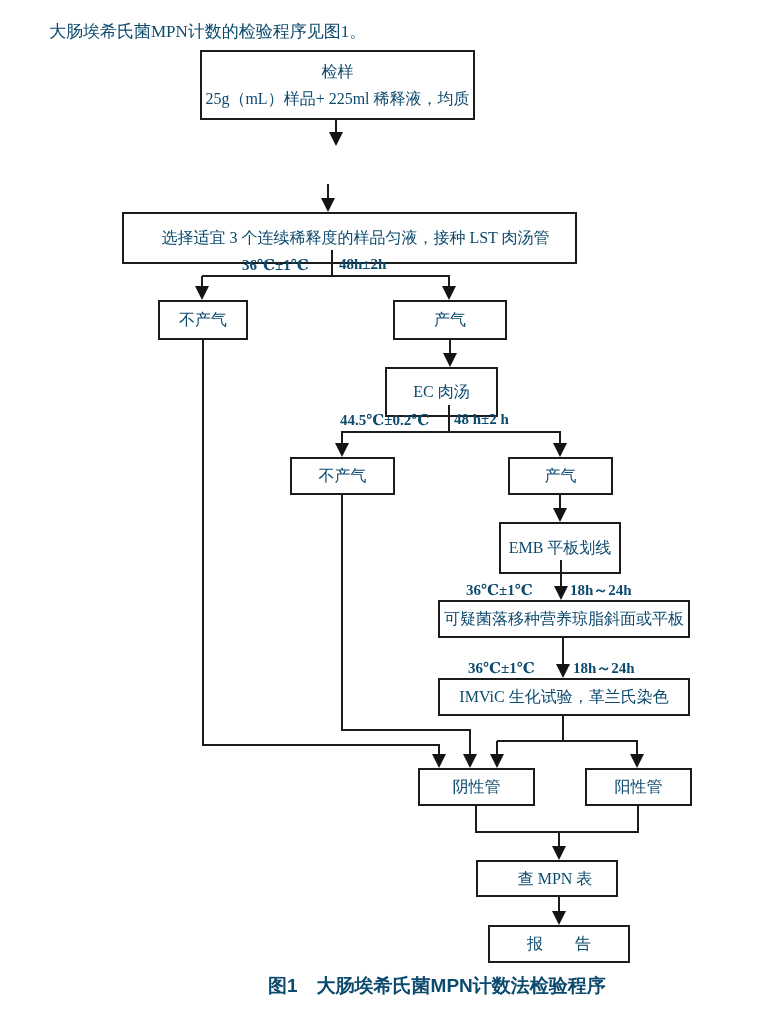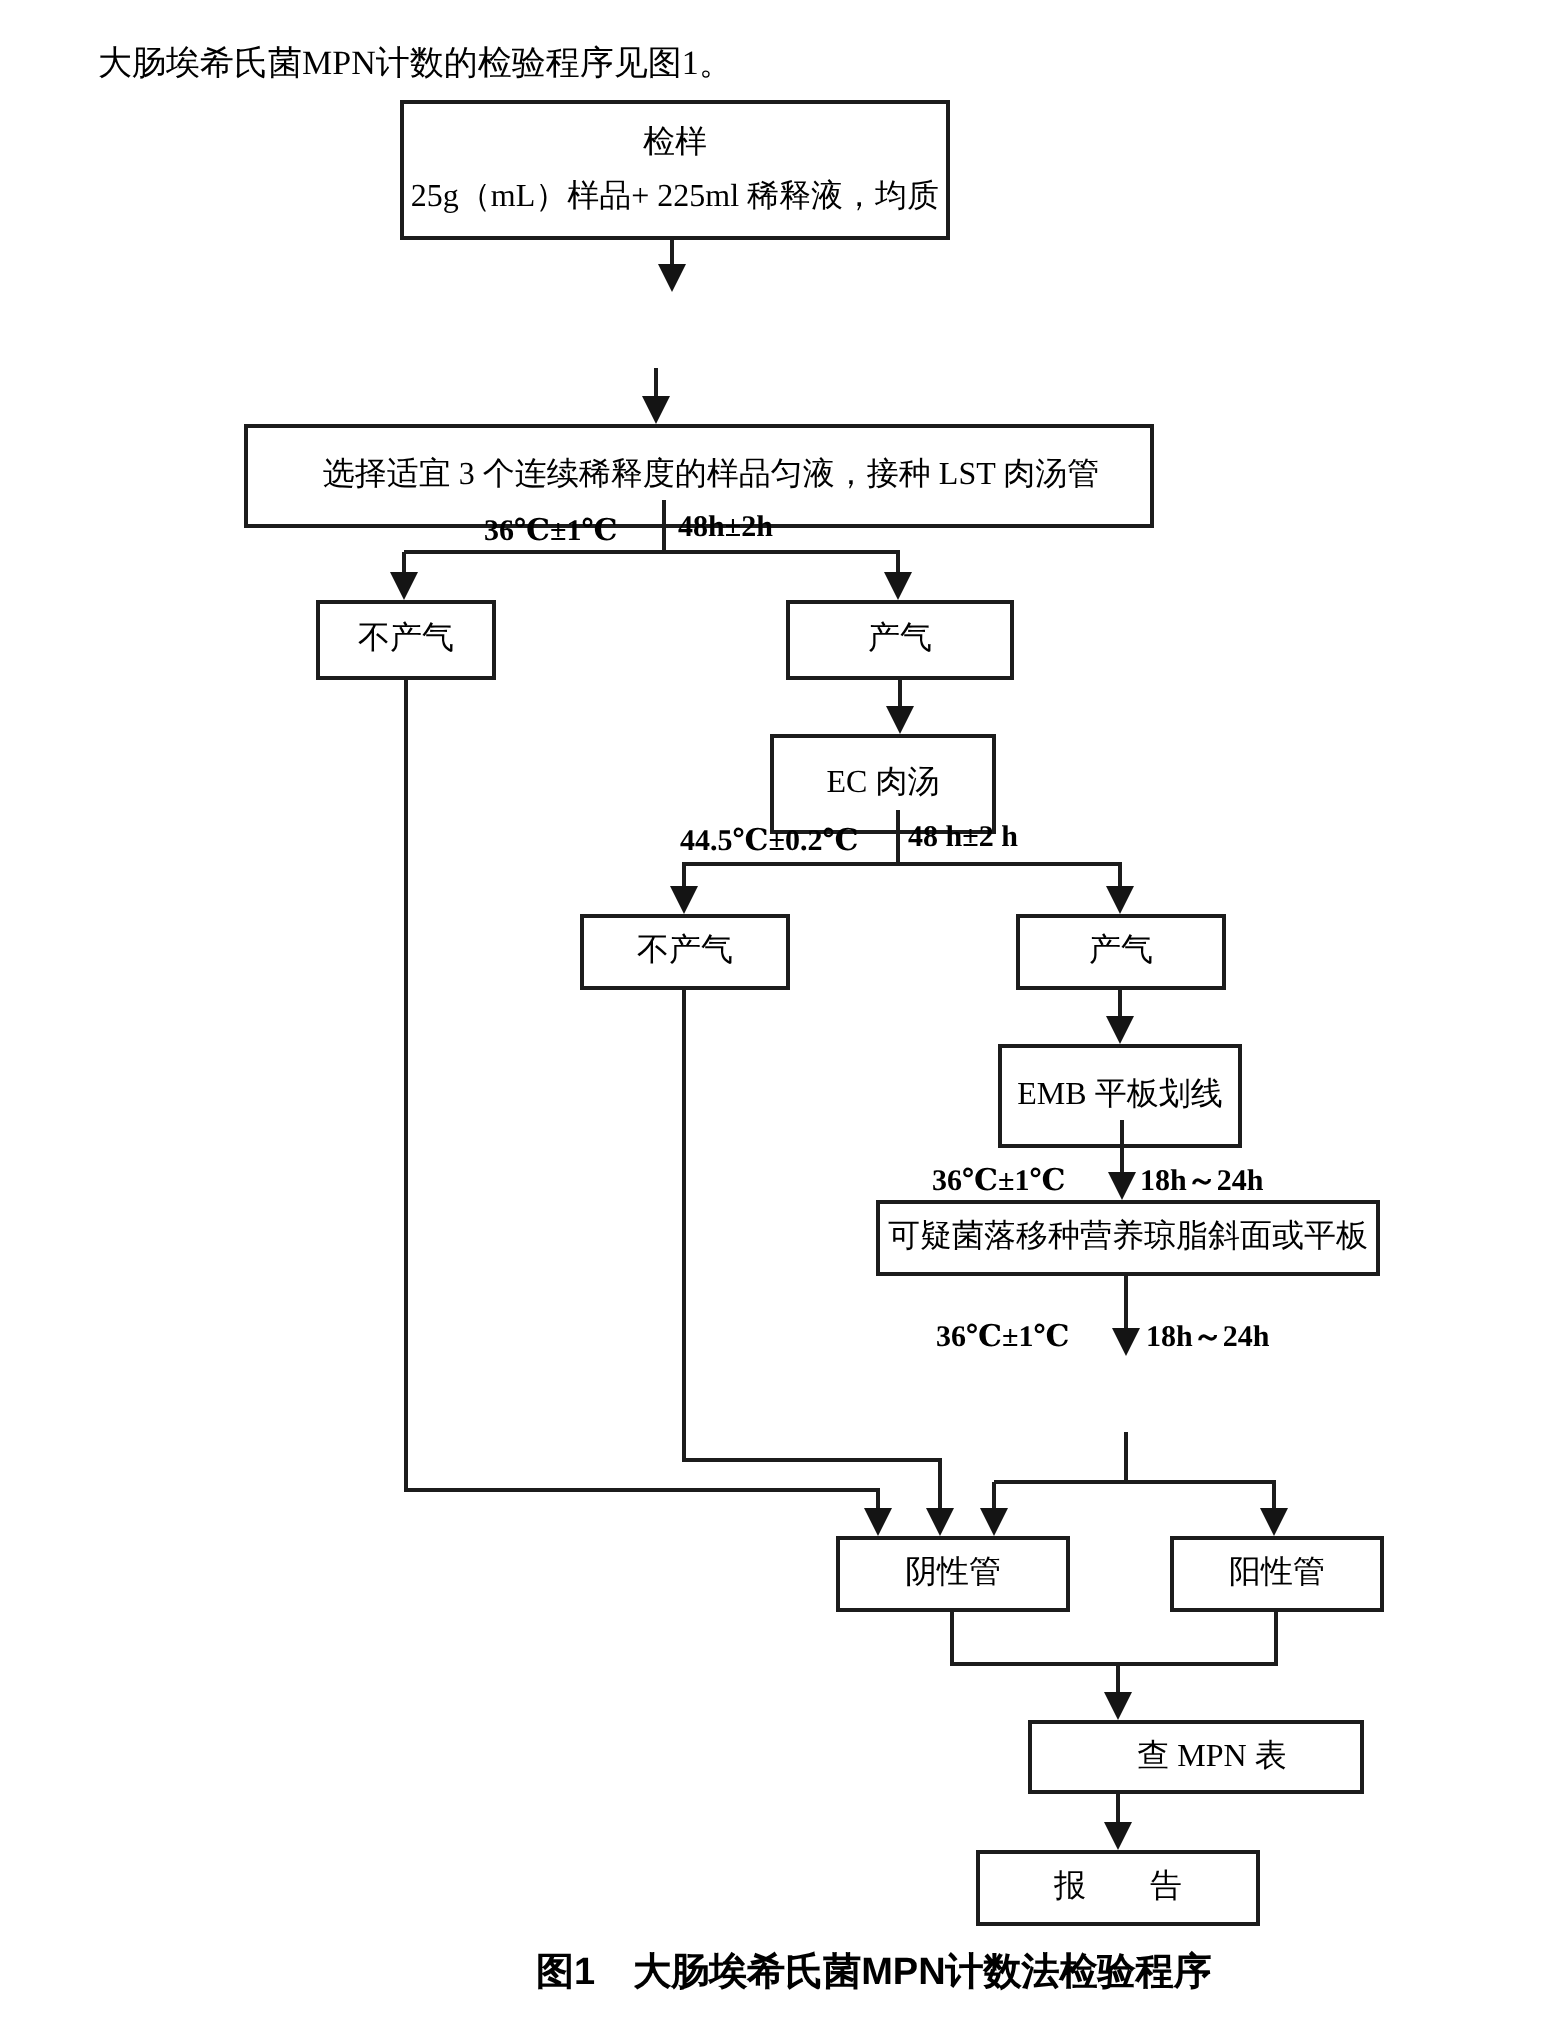--- a/index.html
+++ b/index.html
@@ -1,17 +1,17 @@
 <!DOCTYPE html>
 <html><head>
 <meta charset="utf-8">
 <style>
   html,body{margin:0;padding:0;background:#fff;}
   .page{position:relative;width:781px;height:1017px;background:#fff;overflow:hidden;
-        font-family:"Liberation Serif","DejaVu Serif",serif;color:#000000;}
+        font-family:"Liberation Serif","DejaVu Serif",serif;color:#0c4a6e;}
   .intro{position:absolute;left:49px;top:20px;font-size:17px;white-space:nowrap;}
   .box{position:absolute;box-sizing:border-box;border:2px solid #1c1c1c;background:#fff;
        display:flex;flex-direction:column;align-items:center;justify-content:center;
        text-align:center;font-size:16px;white-space:nowrap;line-height:1.25;}
   .box .l2{margin-top:7px;}
   .vl{position:absolute;width:2px;background:#1c1c1c;}
   .hl{position:absolute;height:2px;background:#1c1c1c;}
   .ah{position:absolute;width:0;height:0;border-left:7px solid transparent;
       border-right:7px solid transparent;border-top:14px solid #141414;}
   .cond{position:absolute;font-size:15px;white-space:nowrap;font-weight:bold;}
@@ -46,27 +46,30 @@
   </div>
   <div class="box" style="left:508px;top:457px;width:105px;height:38px;">
     <span>产气</span>
   </div>
   <div class="box" style="left:499px;top:522px;width:122px;height:52px;">
     <span>EMB 平板划线</span>
   </div>
   <div class="box" style="left:438px;top:600px;width:252px;height:38px;">
     <span>可疑菌落移种营养琼脂斜面或平板</span>
   </div>
+  <div class="box" style="left:438px;top:678px;width:252px;height:38px;">
+    <span>IMViC 生化试验，革兰氏染色</span>
+  </div>
   <div class="box" style="left:418px;top:768px;width:117px;height:38px;">
     <span>阴性管</span>
   </div>
   <div class="box" style="left:585px;top:768px;width:107px;height:38px;">
     <span>阳性管</span>
   </div>
-  <div class="box" style="left:514px;top:860px;width:168px;height:37px;padding-left:16px;">
+  <div class="box" style="left:476px;top:860px;width:142px;height:37px;padding-left:16px;">
     <span>查 MPN 表</span>
   </div>
   <div class="box" style="left:488px;top:925px;width:142px;height:38px;">
     <span>报　　告</span>
   </div>
 
   <div class="cond" style="left:242px;top:256px;">36℃±1℃</div>
   <div class="cond" style="left:339px;top:256px;">48h±2h</div>
   <div class="cond" style="left:340px;top:411px;">44.5℃±0.2℃</div>
   <div class="cond" style="left:454px;top:411px;">48 h±2 h</div>

